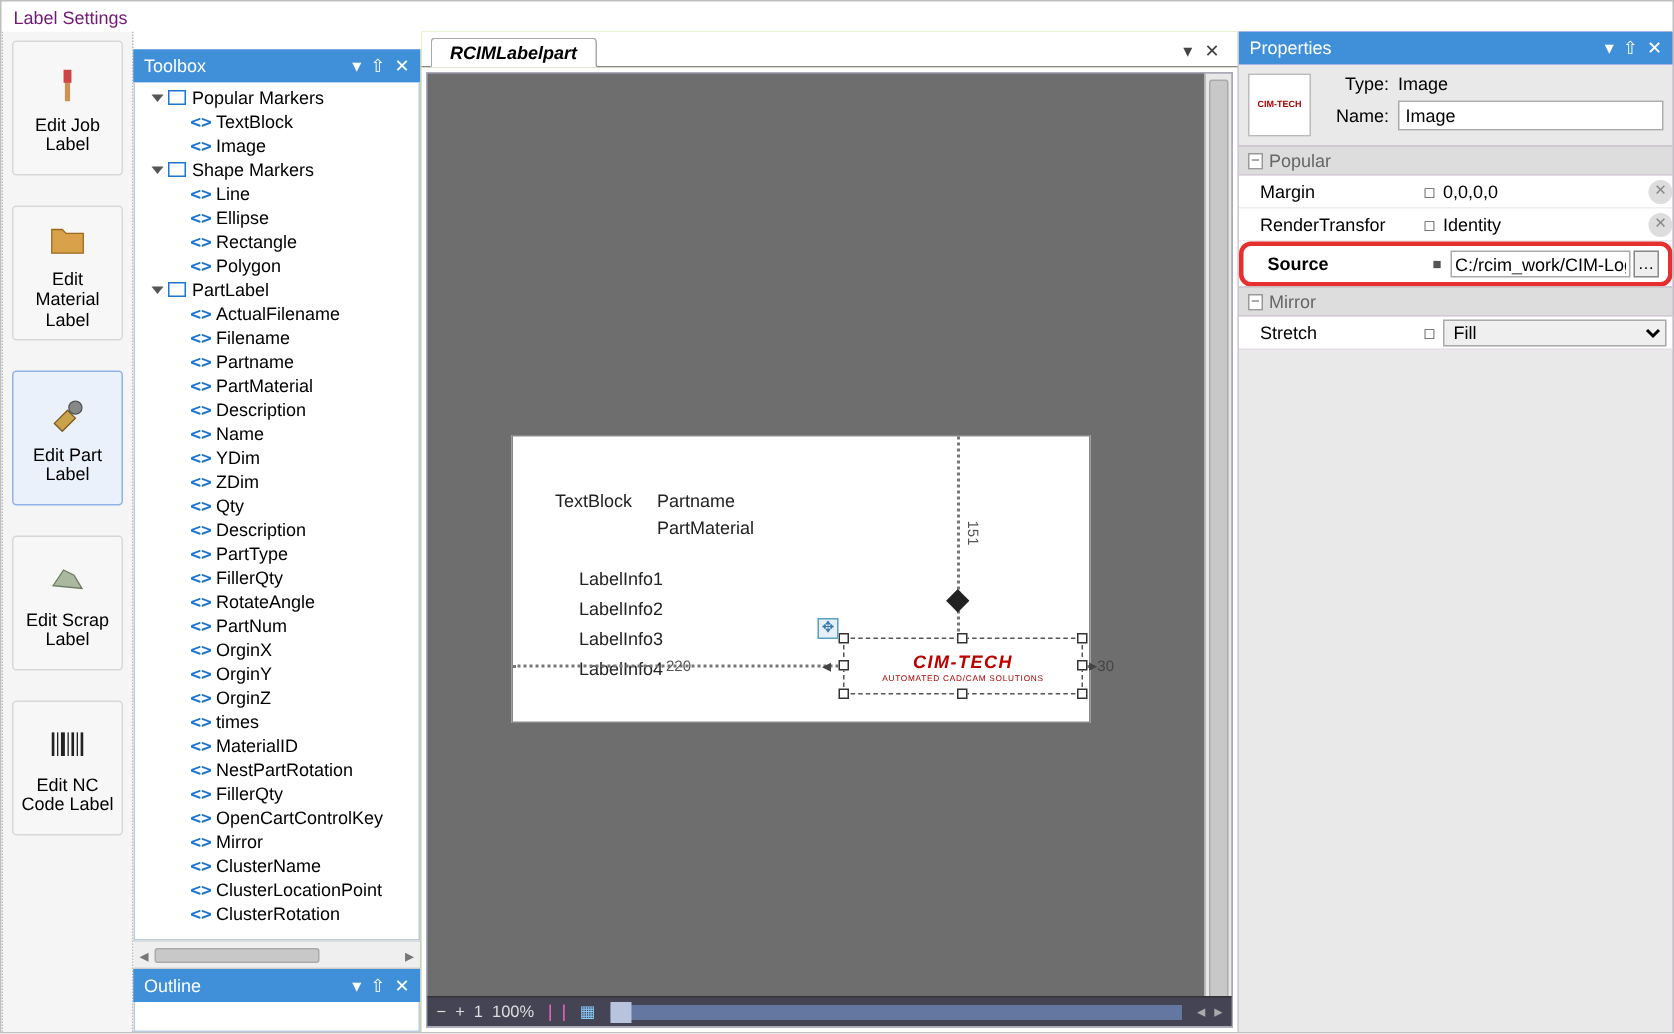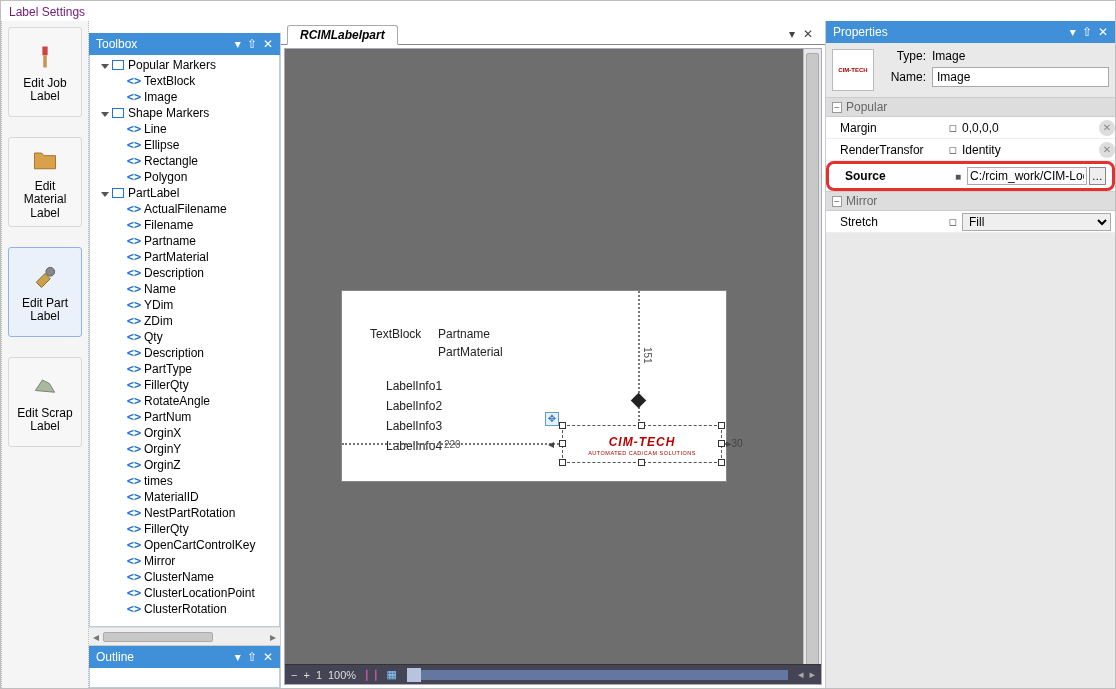--- a/index.html
+++ b/index.html
@@ -109,20 +109,35 @@
         </div>
         <div class="ribbon-btn">
           <div class="icon">
             <svg width="28" height="28" viewBox="0 0 32 32">
               <path d="M5 20l8-12 8 4 6 10-22-2z" fill="#aab8a0" stroke="#6a7a60"></path>
             </svg>
           </div>
           <div style="white-space:pre-line">Edit Scrap
 Label</div>
         </div>
+        <div class="ribbon-btn">
+          <div class="icon">
+            <svg width="28" height="28" viewBox="0 0 32 32">
+              <rect x="4" y="6" width="2" height="18" fill="#222"></rect>
+              <rect x="8" y="6" width="1" height="18" fill="#222"></rect>
+              <rect x="11" y="6" width="3" height="18" fill="#222"></rect>
+              <rect x="16" y="6" width="1" height="18" fill="#222"></rect>
+              <rect x="19" y="6" width="2" height="18" fill="#222"></rect>
+              <rect x="23" y="6" width="1" height="18" fill="#222"></rect>
+              <rect x="26" y="6" width="2" height="18" fill="#222"></rect>
+            </svg>
+          </div>
+          <div style="white-space:pre-line">Edit NC
+Code Label</div>
+        </div>
       </div>
 
     <div class="toolbox">
       <div class="panel-header">
         <span>Toolbox</span>
         <span class="pin">
           <span>▾</span>
           <span>⇧</span>
           <span>✕</span>
         </span>

